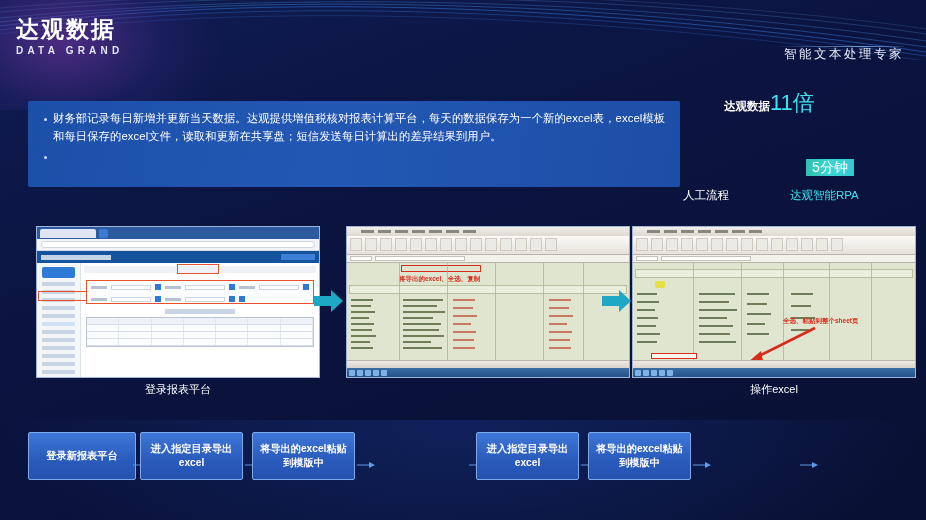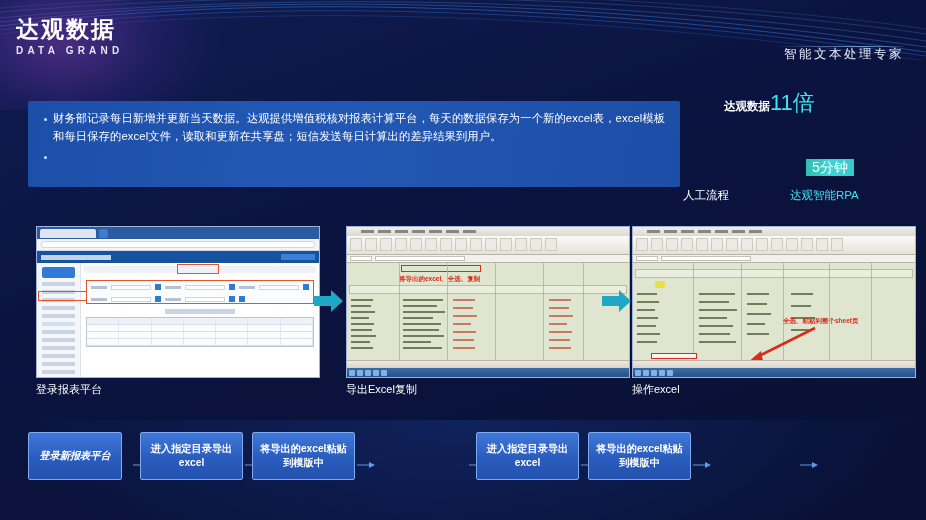--- a/index.html
+++ b/index.html
@@ -128,21 +128,21 @@
     width: 284px; height: 152px;
     background: #f1f2f4;
     border: 1px solid #9fb4d8;
     overflow: hidden;
   }
   .shot1 { left: 36px; }
   .shot2 { left: 346px; }
   .shot3 { left: 632px; }
   .caption {
     position: absolute; top: 156px;
-    font-size: 11px; color: #ffffff; white-space: nowrap; 
+    font-size: 11px; color: #ffffff; white-space: nowrap; text-align: center;
   }
   .cap1 { left: 36px; width: 284px; }
   .cap2 { left: 346px; width: 284px; }
   .cap3 { left: 632px; width: 284px; }
   .arrow-between {
     position: absolute; top: 62px; width: 30px; height: 26px;
   }
   .arrow-a { left: 314px; }
   .arrow-b { left: 602px; }
   
@@ -441,21 +441,20 @@
         <div class="xl-status"></div>
         <div class="xl-taskbar">
           <i></i>
             <i></i>
             <i></i>
             <i></i>
             <i></i>
         </div>
       </div>
     </div>
-    <div class="caption cap2">导出Excel复制</div>
 
     <div class="arrow-between arrow-b">
       <svg width="30" height="26" viewBox="0 0 30 26">
         <path d="M0,8 L17,8 L17,2 L29,13 L17,24 L17,18 L0,18 Z" fill="#1fa8c6"></path>
       </svg>
     </div>
 
     <div class="shot shot3">
       <div class="xl">
         <div class="xl-menu">
@@ -532,21 +531,21 @@
             <i></i>
             <i></i>
             <i></i>
         </div>
       </div>
     </div>
     <div class="caption cap3">操作excel</div>
   </div>
 
   <div class="flow">
-    <div class="flow-item" style="left:28px;  width:94px;font-style:italic;">登录新报表平台</div>
+    <div class="flow-item" style="left:28px;  width:108px;">登录新报表平台</div>
     <div class="flow-arrow" style="left:133px;">
       <svg width="18" height="6" viewBox="0 0 18 6">
           <path d="M0,2.4 L12,2.4 L12,0 L18,3 L12,6 L12,3.6 L0,3.6 Z" fill="#5f9ae8"></path>
         </svg>
     </div>
     <div class="flow-item" style="left:140px; width:103px;">进入指定目录导出excel</div>
     <div class="flow-arrow" style="left:245px;">
       <svg width="18" height="6" viewBox="0 0 18 6">
           <path d="M0,2.4 L12,2.4 L12,0 L18,3 L12,6 L12,3.6 L0,3.6 Z" fill="#5f9ae8"></path>
         </svg>

